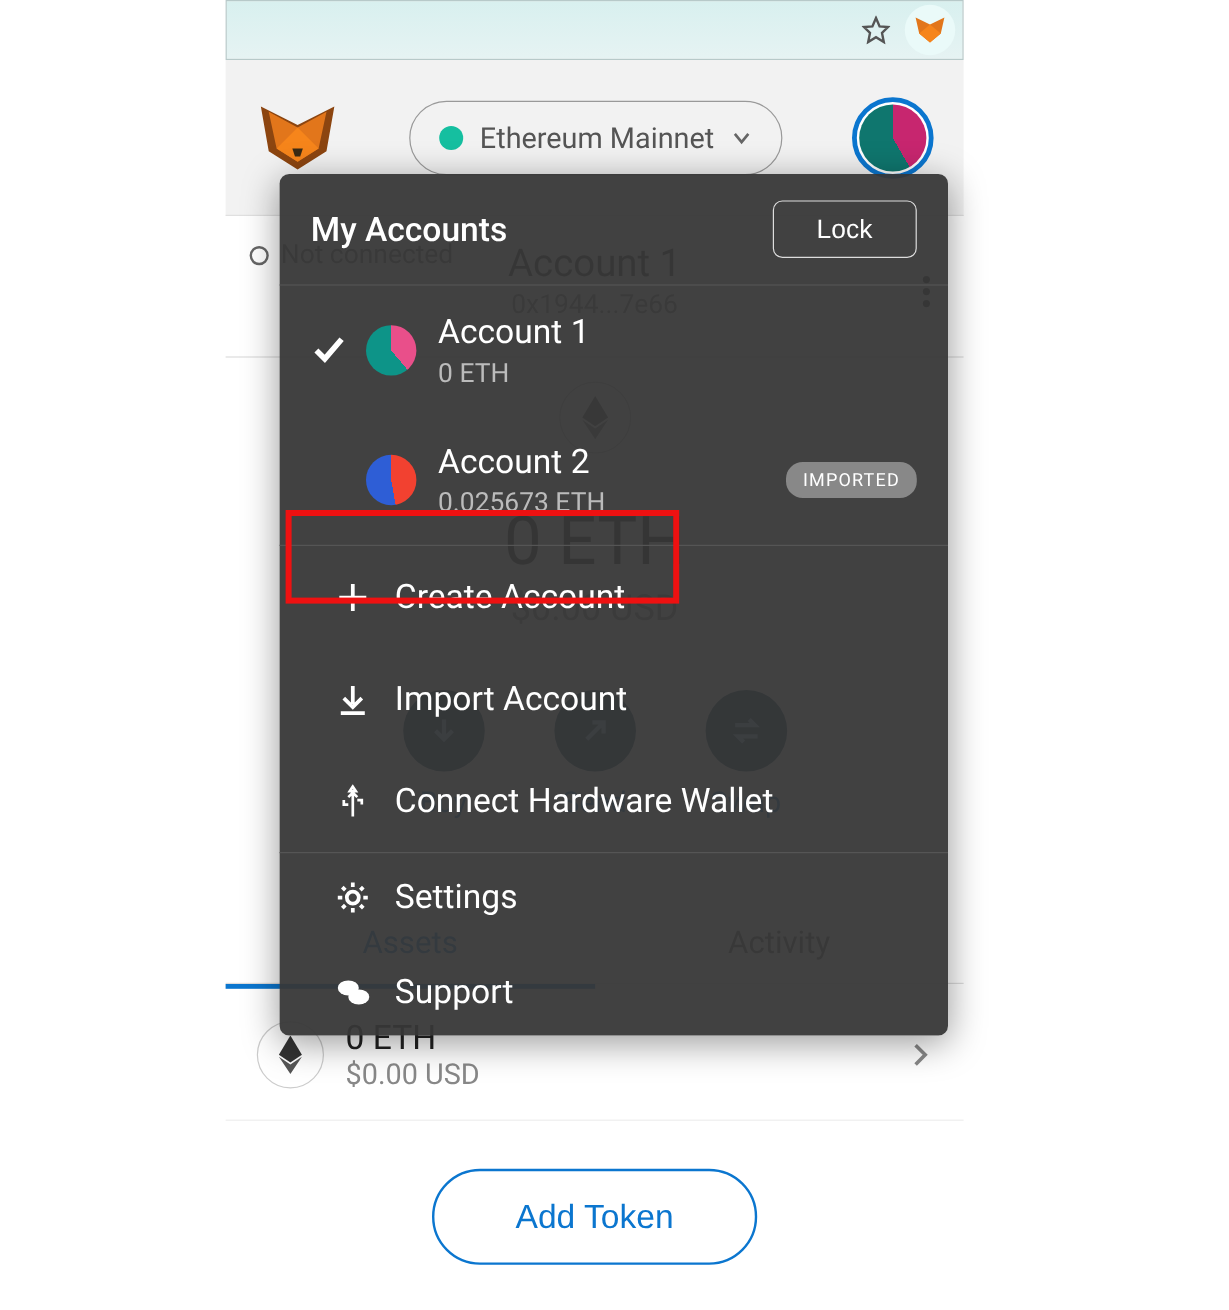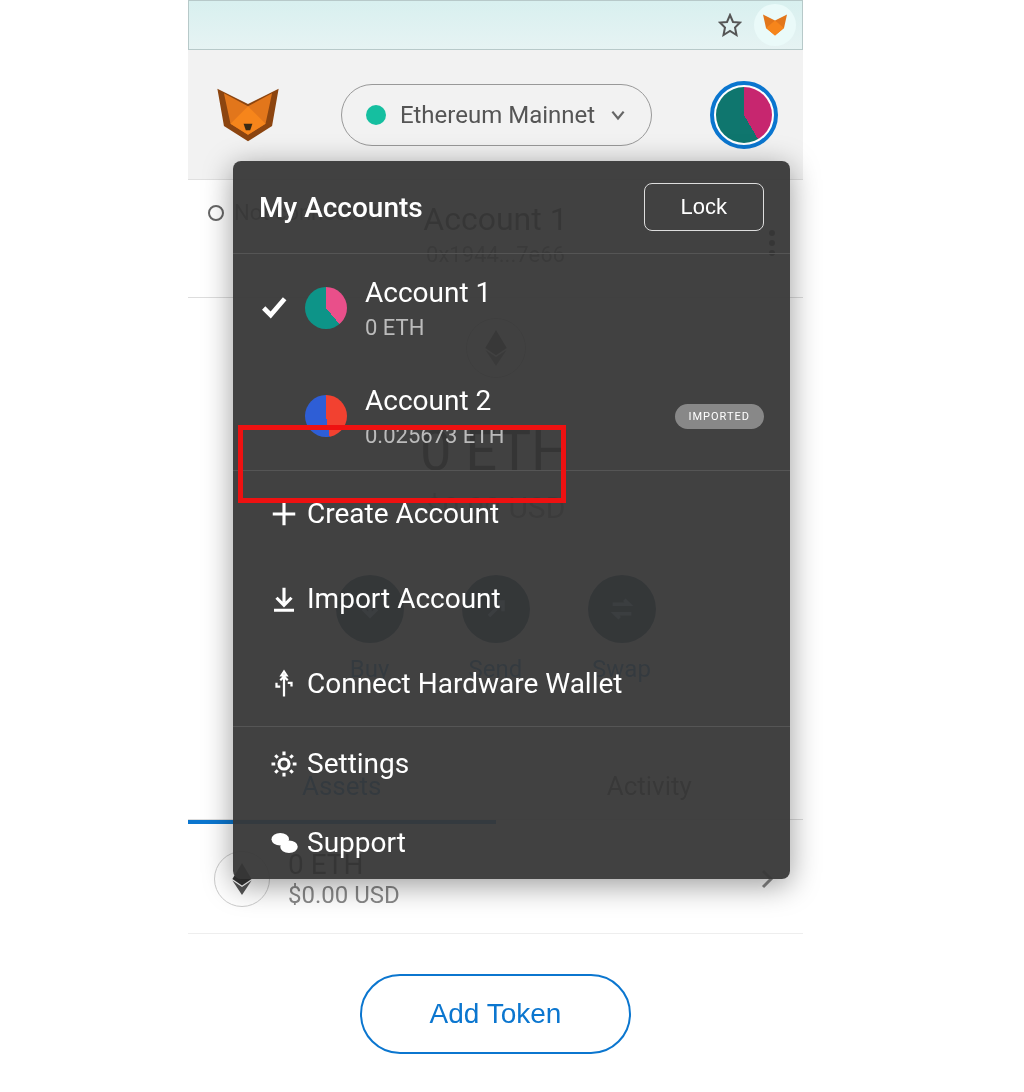--- a/index.html
+++ b/index.html
@@ -46,32 +46,32 @@
   .underline{ height:4px;background:#0b76cf;width:50%;}
   .token-row{ display:flex;align-items:center;gap:18px;padding:24px 26px;border-bottom:1px solid #eee; position:relative;}
   .token-circle{ width:56px;height:56px;border:1px solid #ccc;border-radius:50%;display:flex;align-items:center;justify-content:center;}
   .token-row .amt{ font-size:28px;color:#222;}
   .token-row .usd2{ font-size:24px;color:#888;}
   .row-chevron{ position:absolute; right:28px; top:50%; transform:translateY(-50%);}
   .add-token-wrap{ display:flex;justify-content:center;padding:40px 0;}
   .add-token{ border:2px solid #0b76cf;color:#0b76cf;font-size:28px;border-radius:44px;padding:22px 68px;background:#fff;cursor:pointer;}
 
   
-  .dropdown{ position:absolute; left:45px; top:161px; width:557px; background:rgba(55,55,55,0.95); border-radius:8px; color:#fff; box-shadow:0 6px 30px rgba(0,0,0,0.4); z-index:50; }
+  .dropdown{ position:absolute; left:45px; top:145px; width:557px; background:rgba(55,55,55,0.95); border-radius:8px; color:#fff; box-shadow:0 6px 30px rgba(0,0,0,0.4); z-index:50; }
   .dd-header{ display:flex; justify-content:space-between; align-items:center; padding:22px 26px; border-bottom:1px solid #555;}
   .dd-title{ font-size:28px; font-weight:500;}
   .lock-btn{ border:1.5px solid #ddd; color:#ffffff; background:transparent; border-radius:8px; padding:10px 36px; font-size:22px; cursor:pointer;}
   .acct-item{ display:flex; align-items:center; gap:18px; padding:22px 26px;}
   .check{ width:28px;}
   .pie{ border-radius:50%; overflow:hidden; }
   .acct-info .nm{ font-size:28px;}
   .acct-info .bl{ font-size:22px;color:#bbb;margin-top:6px;}
-  .imported-badge{ margin-left:auto; background:#888; color:#fff; font-size:11px; letter-spacing:1px; border-radius:14px; padding:6px 14px;}
+  .imported-badge{ margin-left:auto; background:#888; color:#fff; font-size:15px; letter-spacing:1px; border-radius:14px; padding:6px 14px;}
   .dd-sep{ height:1px; background:#555;}
-  .menu-item{ display:flex; align-items:center; gap:8px; padding:26px 36px; font-size:28px; cursor:pointer;}
+  .menu-item{ display:flex; align-items:center; gap:20px; padding:26px 46px; font-size:28px; cursor:pointer;}
   .menu-item svg,.menu-item .mi-icon{ width:30px; flex-shrink:0;}
   .highlight-box{ position:absolute; border:5px solid #e11; left:50px; top:425px; width:328px; height:78px; pointer-events:none; z-index:60;}
 
   
   .pie-a{ background: conic-gradient(#c7266f 0 150deg, #0f766e 150deg 360deg); }
   .pie-b{ background: conic-gradient(#e94f8a 0 140deg, #0d9488 140deg 360deg); }
   .pie-c{ background: conic-gradient(#f24130 0 170deg, #2e5ed6 170deg 360deg); }
 
   svg { display:block; }
 </style>

